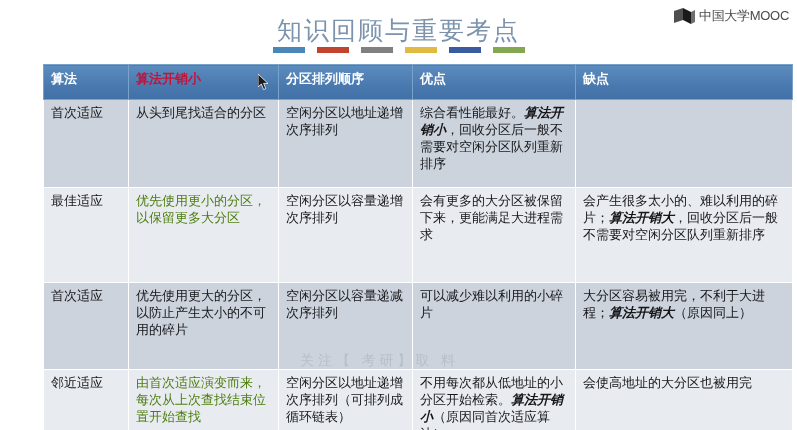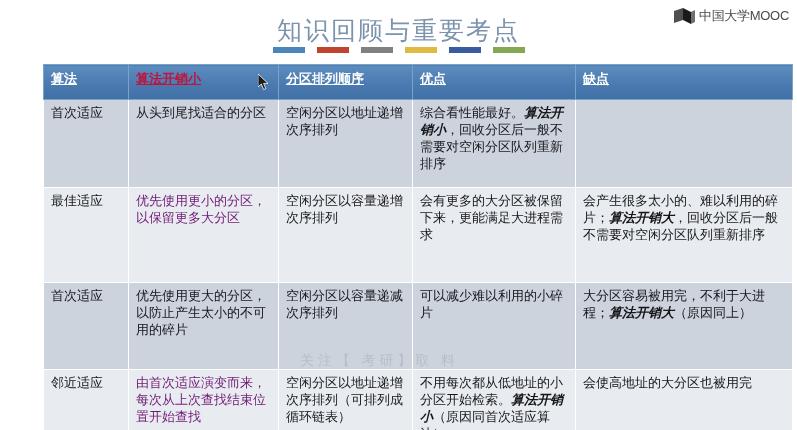--- a/index.html
+++ b/index.html
@@ -89,21 +89,20 @@
     background: #4a7ab0;
     background: linear-gradient(to bottom, #5d8cbe 0%, #4a7ab0 55%, #4170a6 100%);
     color: #ffffff;
     font-weight: 700;
     text-align: left;
     height: 26px;
     padding-top: 5px;
     padding-bottom: 3px;
     border-color: #7aa3cc;
     position: relative;
-    text-decoration: underline;
   }
   table.kb-table thead th.accent {
     color: #c0143c;
   }
   
   col.c1 { width: 85px; }
   col.c2 { width: 150px; }
   col.c3 { width: 134px; }
   col.c4 { width: 163px; }
   col.c5 { width: 217px; }
@@ -111,21 +110,21 @@
   tr.row-dark td { background: #ccd3dd; font-family: Liberation Serif, serif; }
   tr.row-light td { background: #e8ecf1; }
 
   td.algo-name {
     color: #101014;
     font-weight: 400;
   }
   td.idea {
     color: #e0487c;
   }
-  tr.row-light td.idea { color: #701a75; }
+  tr.row-light td.idea { color: #4d7c0f; }
 
   .em {
     font-weight: 700;
     font-style: italic;
   }
 
   
   tr.r1 td { height: 79px; }
   tr.r2 td { height: 86px; }
   tr.r3 td { height: 78px; }

